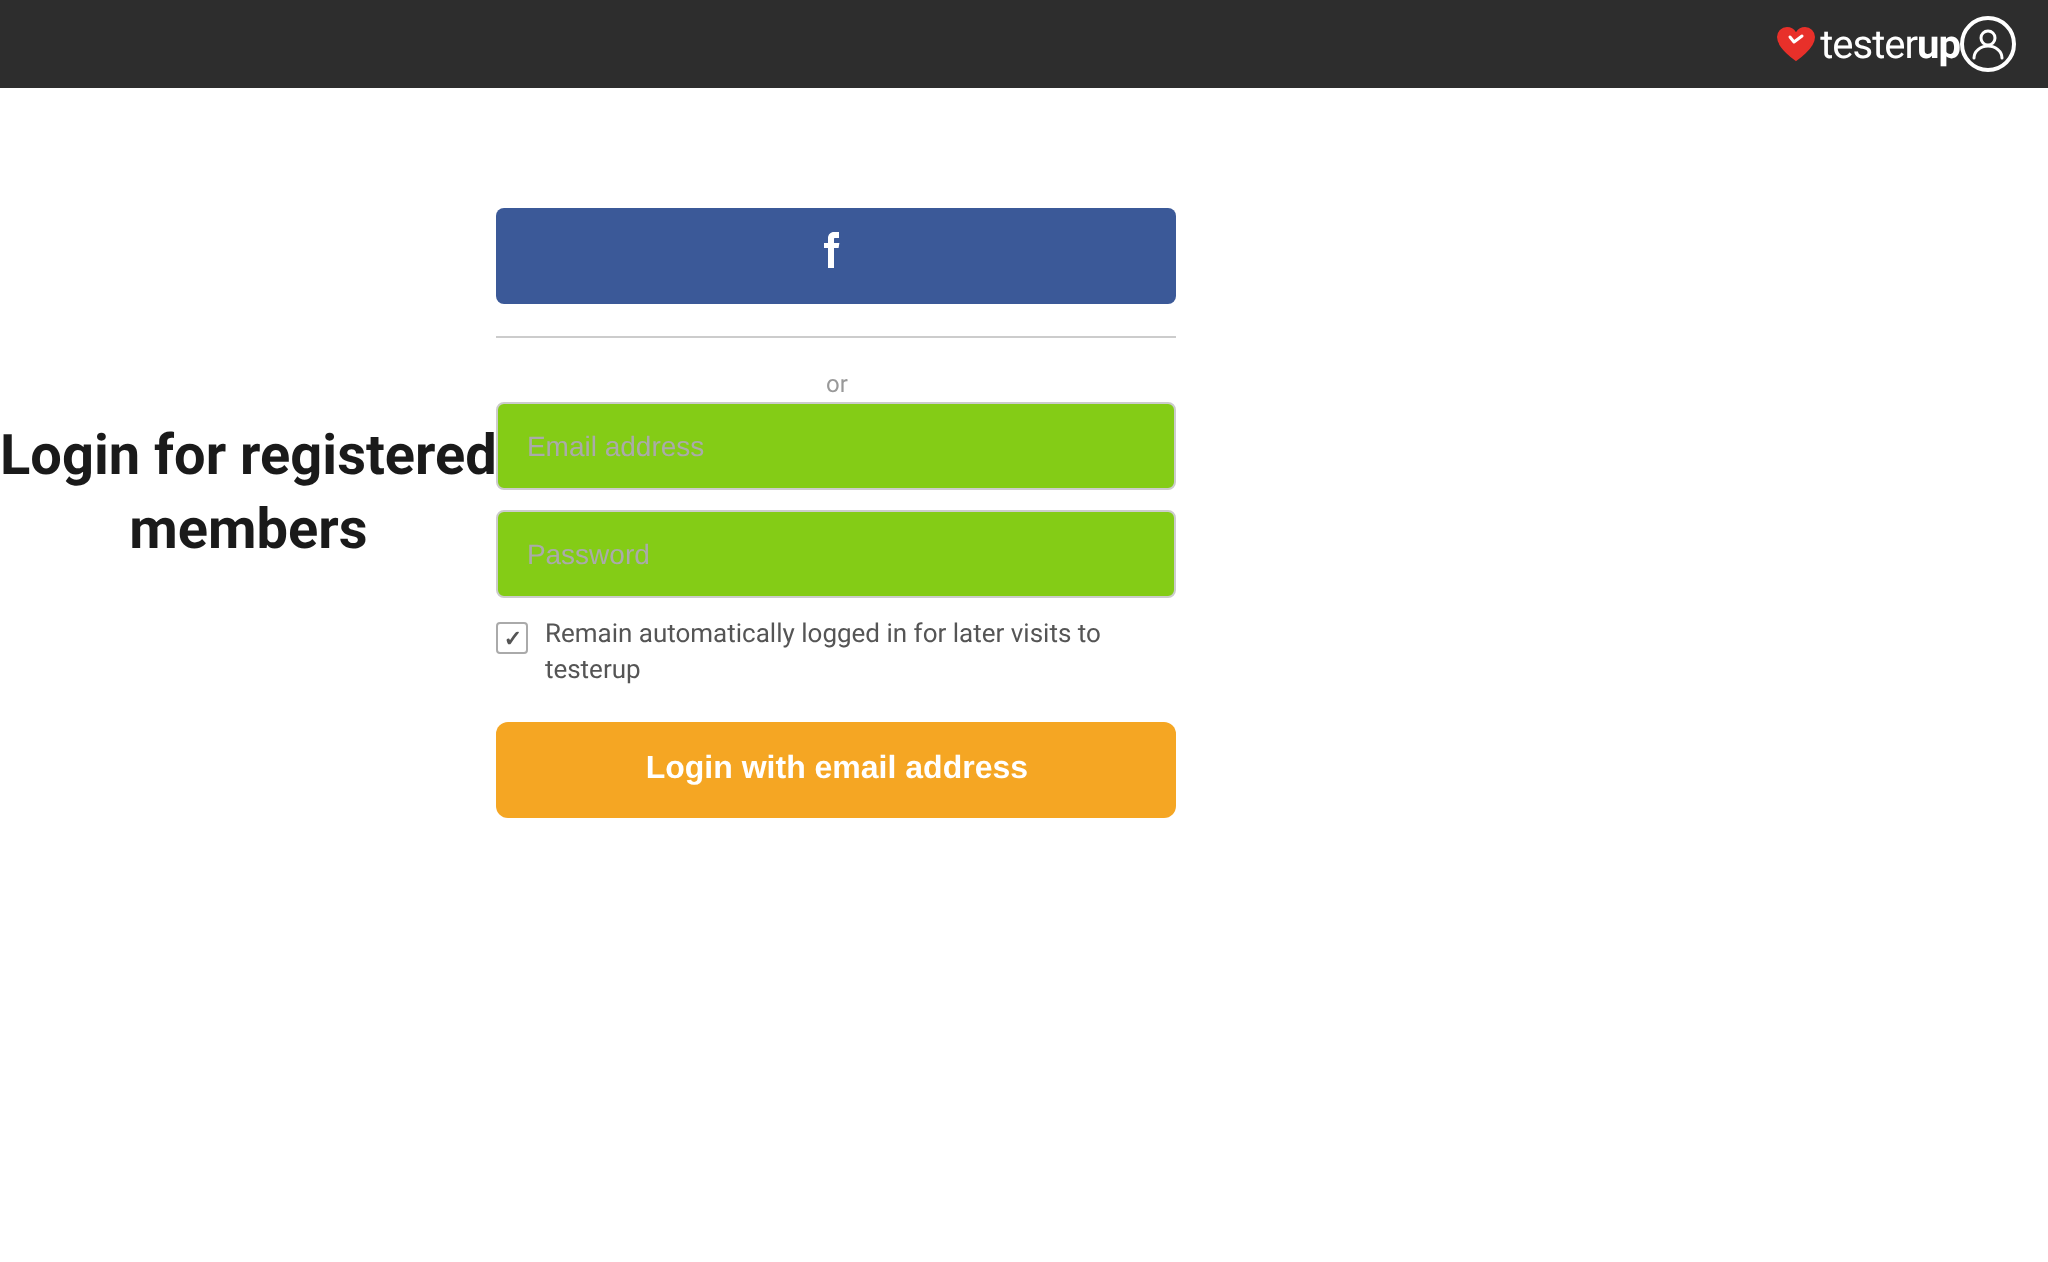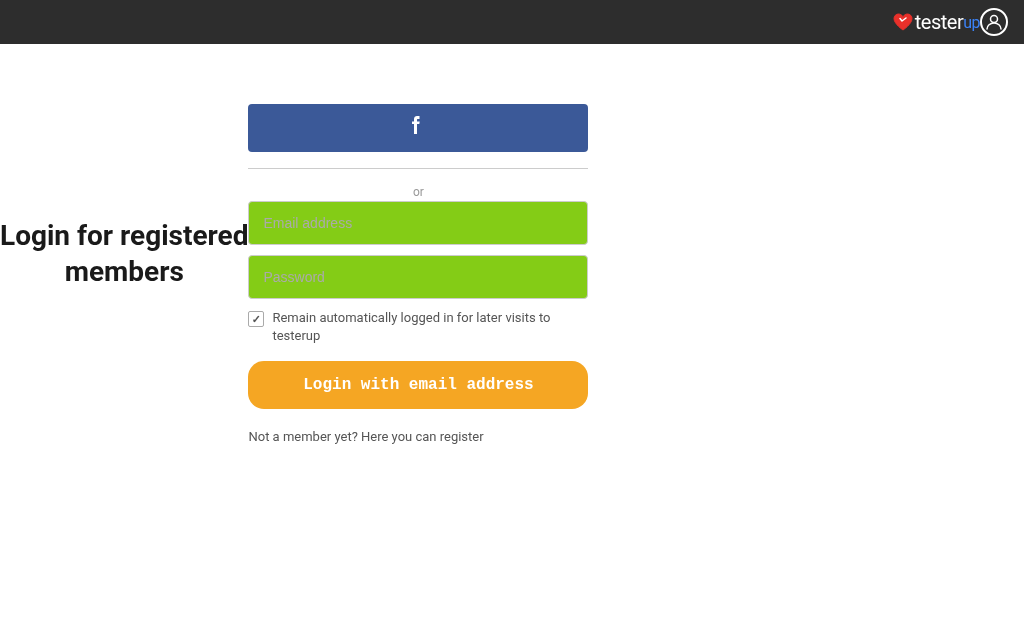--- a/index.html
+++ b/index.html
@@ -41,23 +41,23 @@
     }
 
     .brand-text-tester {
       color: #ffffff;
       font-size: 20px;
       font-weight: 400;
       letter-spacing: -0.5px;
     }
 
     .brand-text-up {
-      color: #3b82f6;
-      font-size: 16px;
-      font-weight: 400;
+      color: #ffffff;
+      font-size: 20px;
+      font-weight: 700;
       letter-spacing: -0.5px;
     }
 
     .navbar-user-icon {
       color: #ffffff;
       width: 28px;
       height: 28px;
       border: 2px solid #ffffff;
       border-radius: 50%;
       display: flex;
@@ -176,27 +176,26 @@
       color: #555555;
       line-height: 1.4;
     }
 
     
     .login-email-btn {
       width: 100%;
       height: 48px;
       background: #f5a623;
       border: none;
-      border-radius: 16px;
+      border-radius: 6px;
       color: #ffffff;
       font-size: 16px;
       font-weight: 600;
       cursor: pointer;
       margin-bottom: 20px;
-      font-family: Liberation Mono, monospace;
     }
 
     
     .forgotten-text {
       font-size: 13px;
       color: #555555;
       text-align: left;
       width: 100%;
       margin-bottom: 8px;
     }
@@ -264,16 +263,15 @@
     <div class="checkbox-row">
       <div class="checkbox-custom">
         <span class="checkbox-check">✓</span>
       </div>
       <label class="checkbox-label">Remain automatically logged in for later visits to testerup</label>
     </div>
 
     <button class="login-email-btn">Login with email address</button>
 
 
-    <p class="not-member-text">Not a member yet? Here you can register</p>
 
   </div>
 </main>
 
 </body></html>

